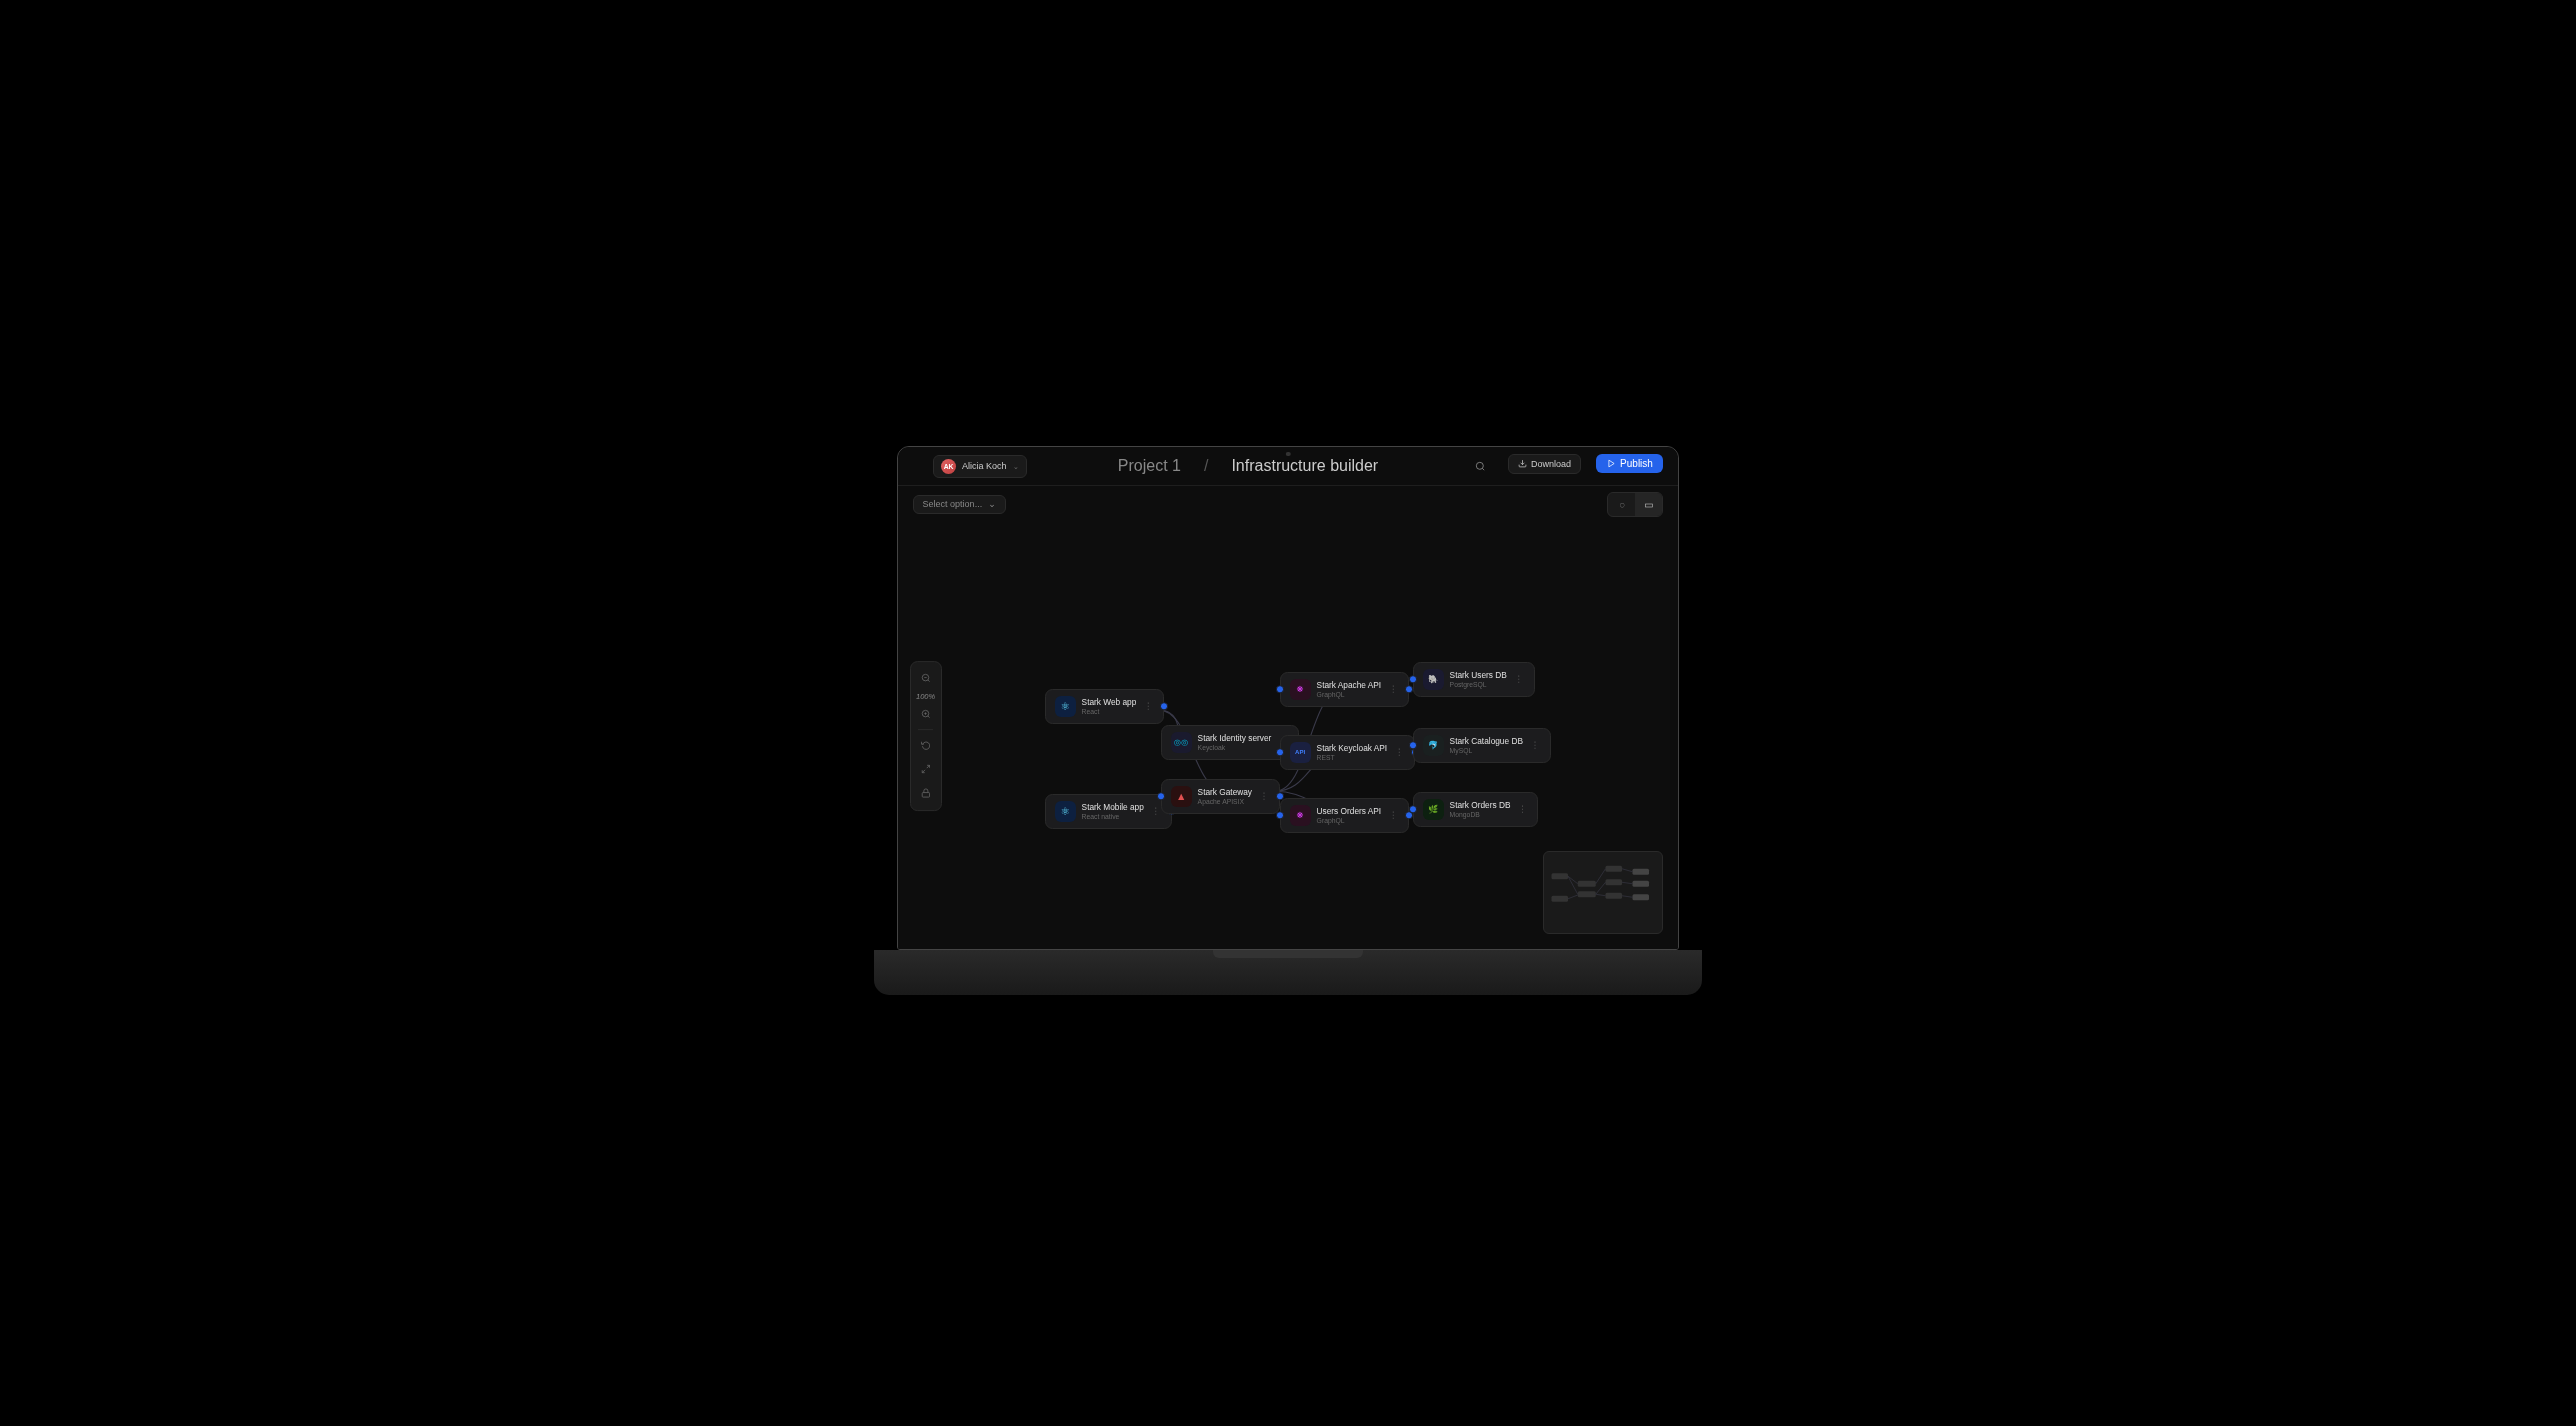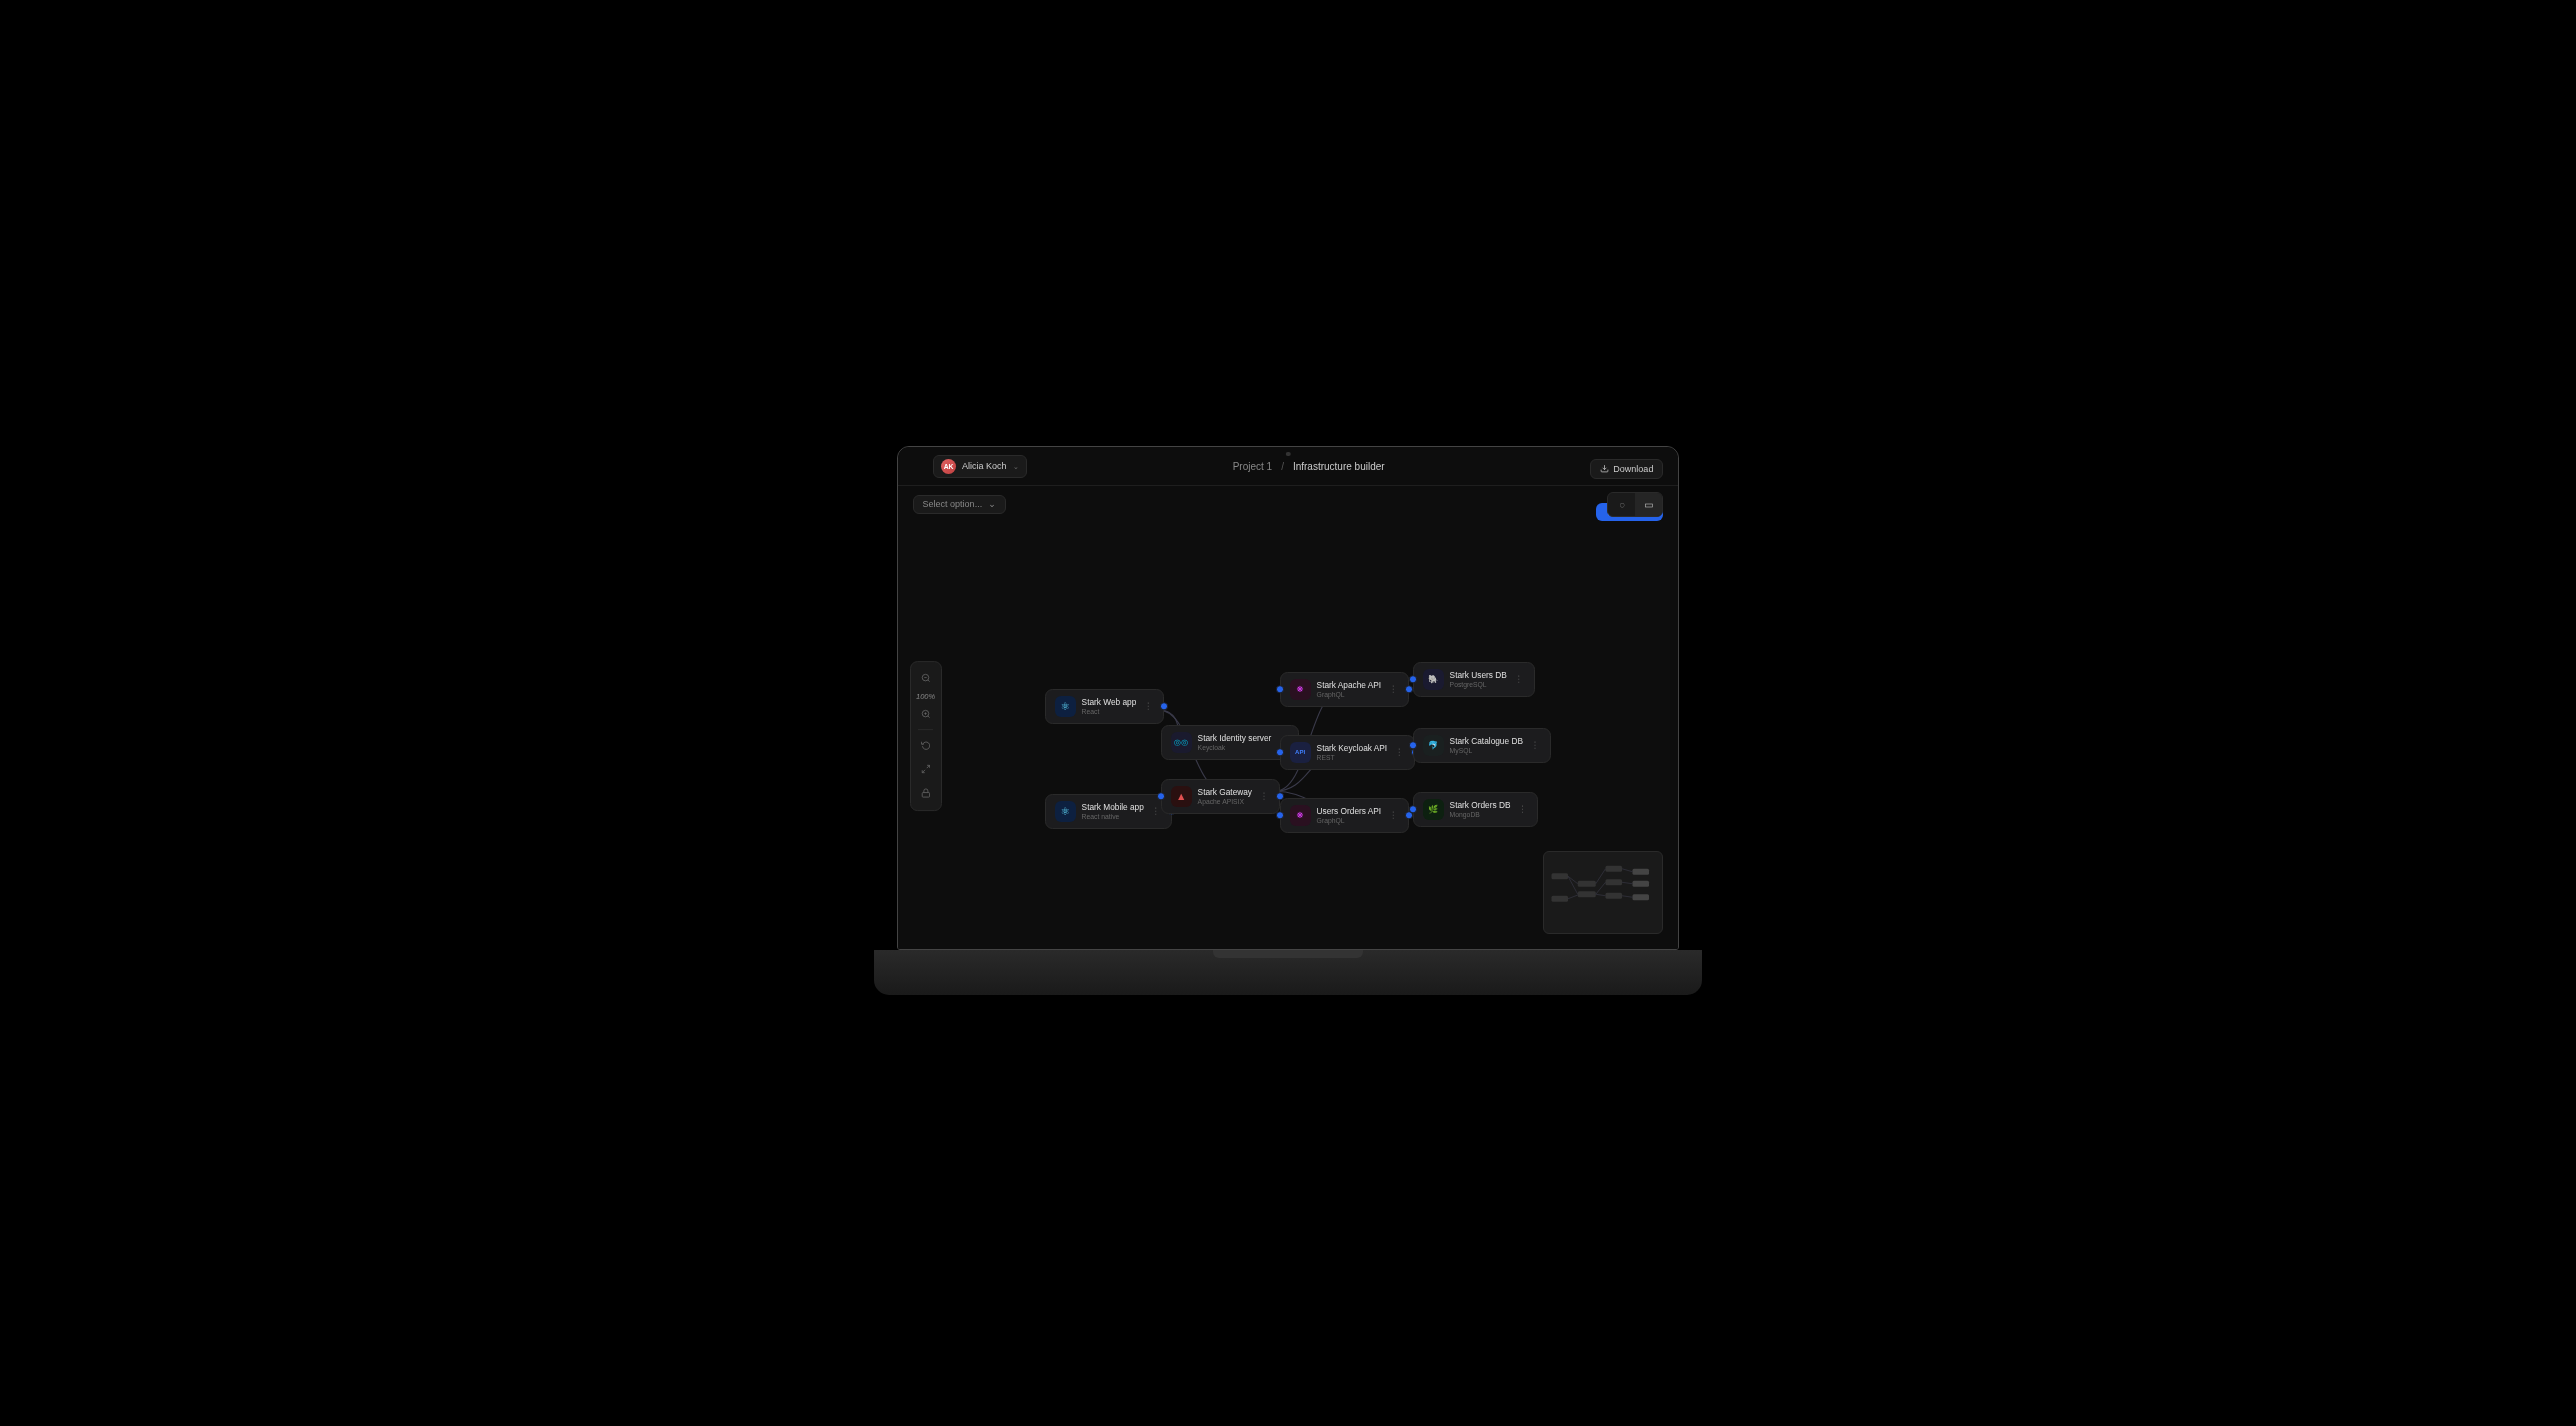--- a/index.html
+++ b/index.html
@@ -131,42 +131,41 @@
     }
 
     .chevron-icon {
       font-size: 7.5px;
       color: #666;
     }
 
     .header-center {
       display: flex;
       align-items: flex-end;
-      gap: 9px;
-      font-size: 10px;
+      gap: 23px;
+      font-size: 16px;
     }
 
     .breadcrumb-project {
       color: #888;
     }
 
     .breadcrumb-sep {
       color: #555;
     }
 
     .breadcrumb-current {
       color: #ccc;
       font-weight: 500;
     }
 
     .header-right {
       display: flex;
-      align-items: flex-end;
-      gap: 24px;
-      flex-direction: column;
+      align-items: flex-start;
+      gap: 15px;
     }
 
     .icon-btn {
       width: 24px;
       height: 24px;
       display: flex;
       align-items: center;
       justify-content: center;
       cursor: pointer;
       color: #888;

